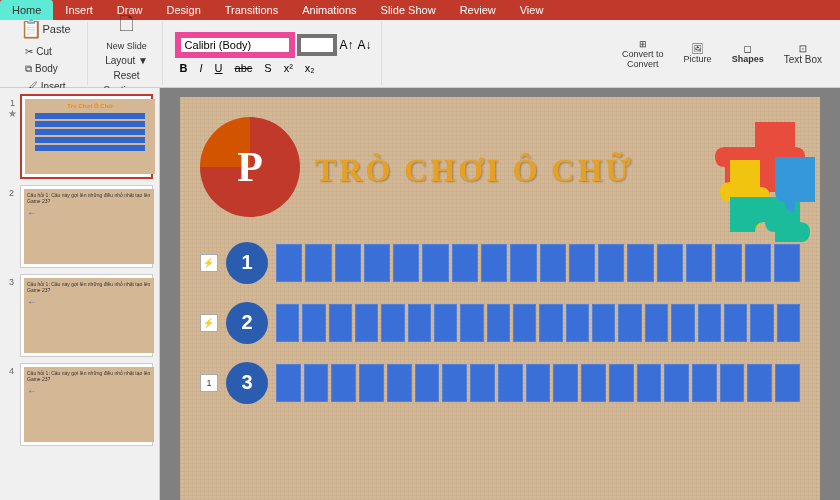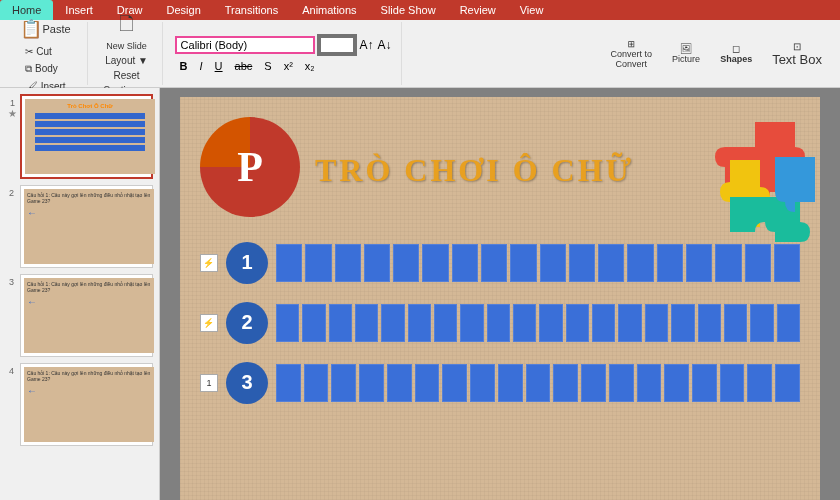--- a/index.html
+++ b/index.html
@@ -10,21 +10,21 @@
     .ribbon-tabs { display: flex; align-items: flex-end; padding-left: 0; }
     .ribbon-tab { padding: 4px 12px; font-size: 11px; color: white; cursor: pointer; }
     .ribbon-tab.active { background: #5eead4; color: #333; border-radius: 3px 3px 0 0; }
     .ribbon-bar { background: #f0f0f0; border-bottom: 1px solid #ccc; display: flex; align-items: center; padding: 2px 4px; gap: 4px; height: 68px; }
     .ribbon-group { display: flex; flex-direction: column; align-items: center; border-right: 1px solid #ddd; padding: 2px 8px; height: 100%; justify-content: center; }
     .ribbon-btn { display: flex; flex-direction: column; align-items: center; justify-content: center; padding: 2px 6px; border-radius: 3px; cursor: pointer; font-size: 10px; color: #333; min-width: 36px; }
     .ribbon-btn .icon { font-size: 18px; }
     .ribbon-btn-small { display: flex; align-items: center; gap: 3px; padding: 2px 4px; border-radius: 2px; cursor: pointer; font-size: 10px; color: #333; white-space: nowrap; }
     .font-controls { display: flex; flex-direction: column; gap: 2px; }
     .font-row { display: flex; align-items: center; gap: 2px; }
-    .font-name-box { border: 2px solid #ec4899; padding: 1px 4px; font-size: 11px; width: 140px; }
+    .font-name-box { border: 6px solid #ec4899; padding: 1px 4px; font-size: 11px; width: 120px; }
     .font-size-box { border: 4px solid #737373; padding: 1px 16px; font-size: 11px; width: 32px; font-family: Liberation Serif, serif; }
     .format-btn { border: 1px solid transparent; padding: 1px 4px; cursor: pointer; font-size: 11px; border-radius: 2px; }
     .bold { font-weight: bold; }
     .italic { font-style: italic; }
     .underline { text-decoration: underline; }
 
     
     .main-area { display: flex; width: 840px; height: 432px; }
 
     
@@ -163,21 +163,21 @@
         <div class="ribbon-btn">
           <span>🖼</span>
           <span style="font-size:9px;">Picture</span>
         </div>
         <div class="ribbon-btn">
           <span>◻</span>
           <span style="font-size:9px;font-weight:bold;">Shapes</span>
         </div>
         <div class="ribbon-btn">
           <span>⊡</span>
-          <span style="font-size:13px;">Text Box</span>
+          <span style="font-size:10px;">Text Box</span>
         </div>
       </div>
     </div>
 
   </div>
 </div>
 
 <div class="main-area">
 
   <div class="slide-panel">

